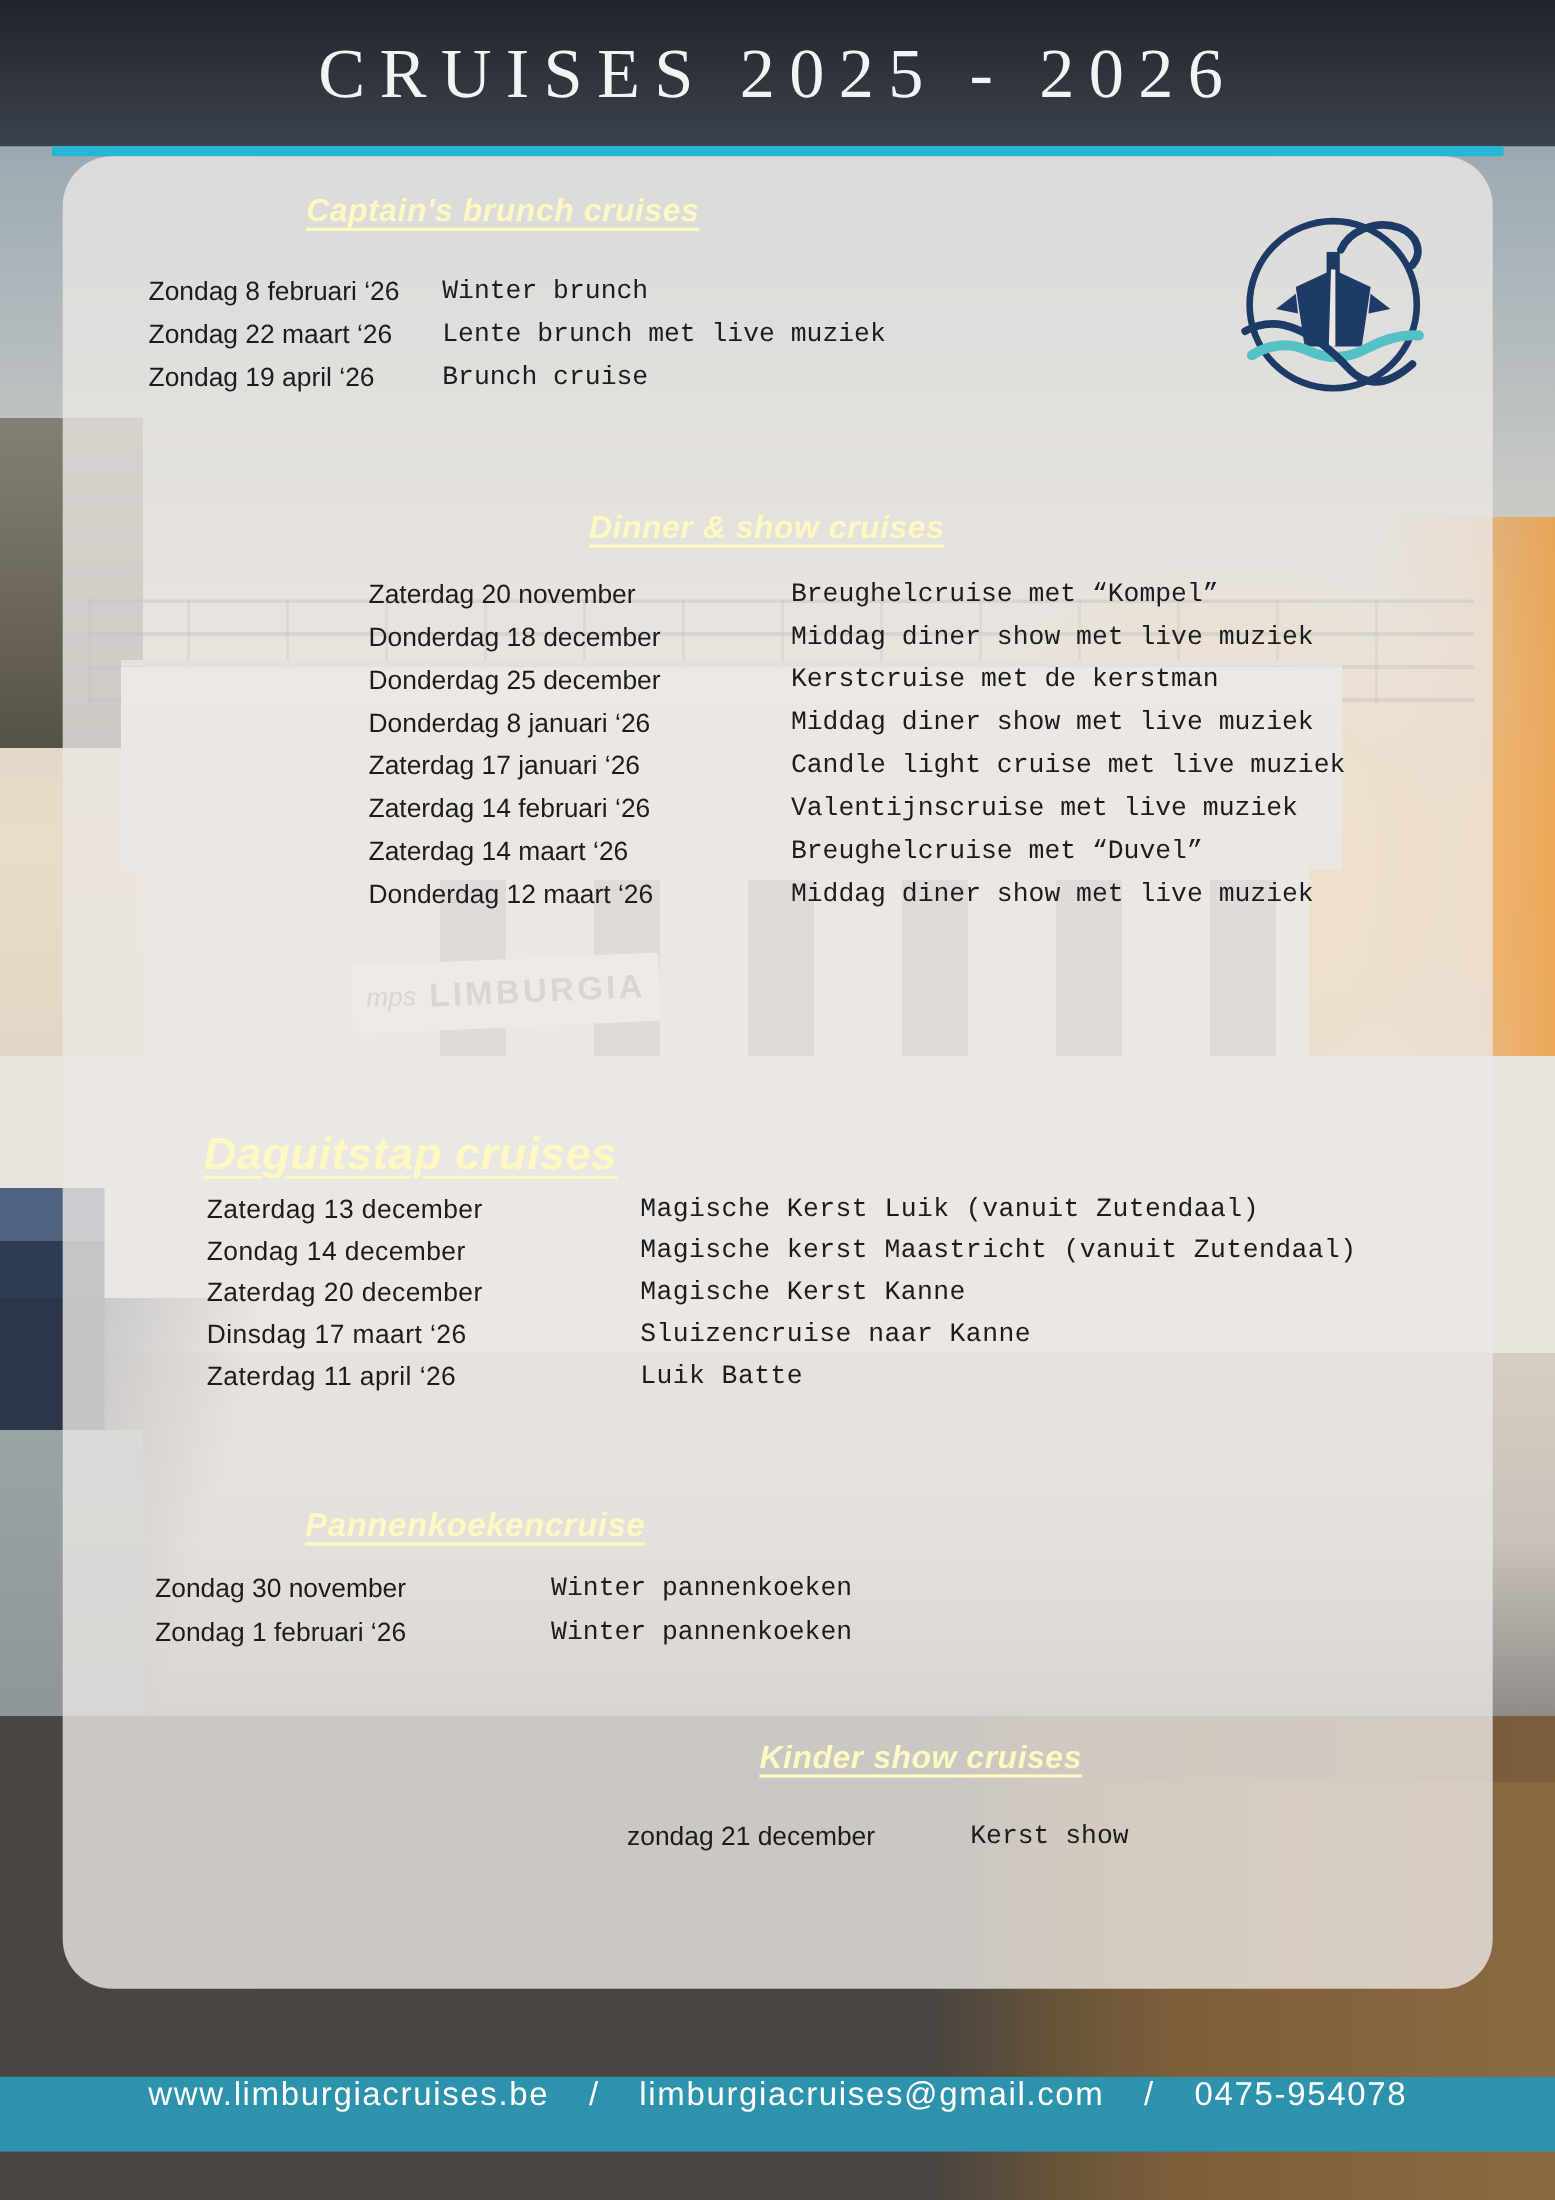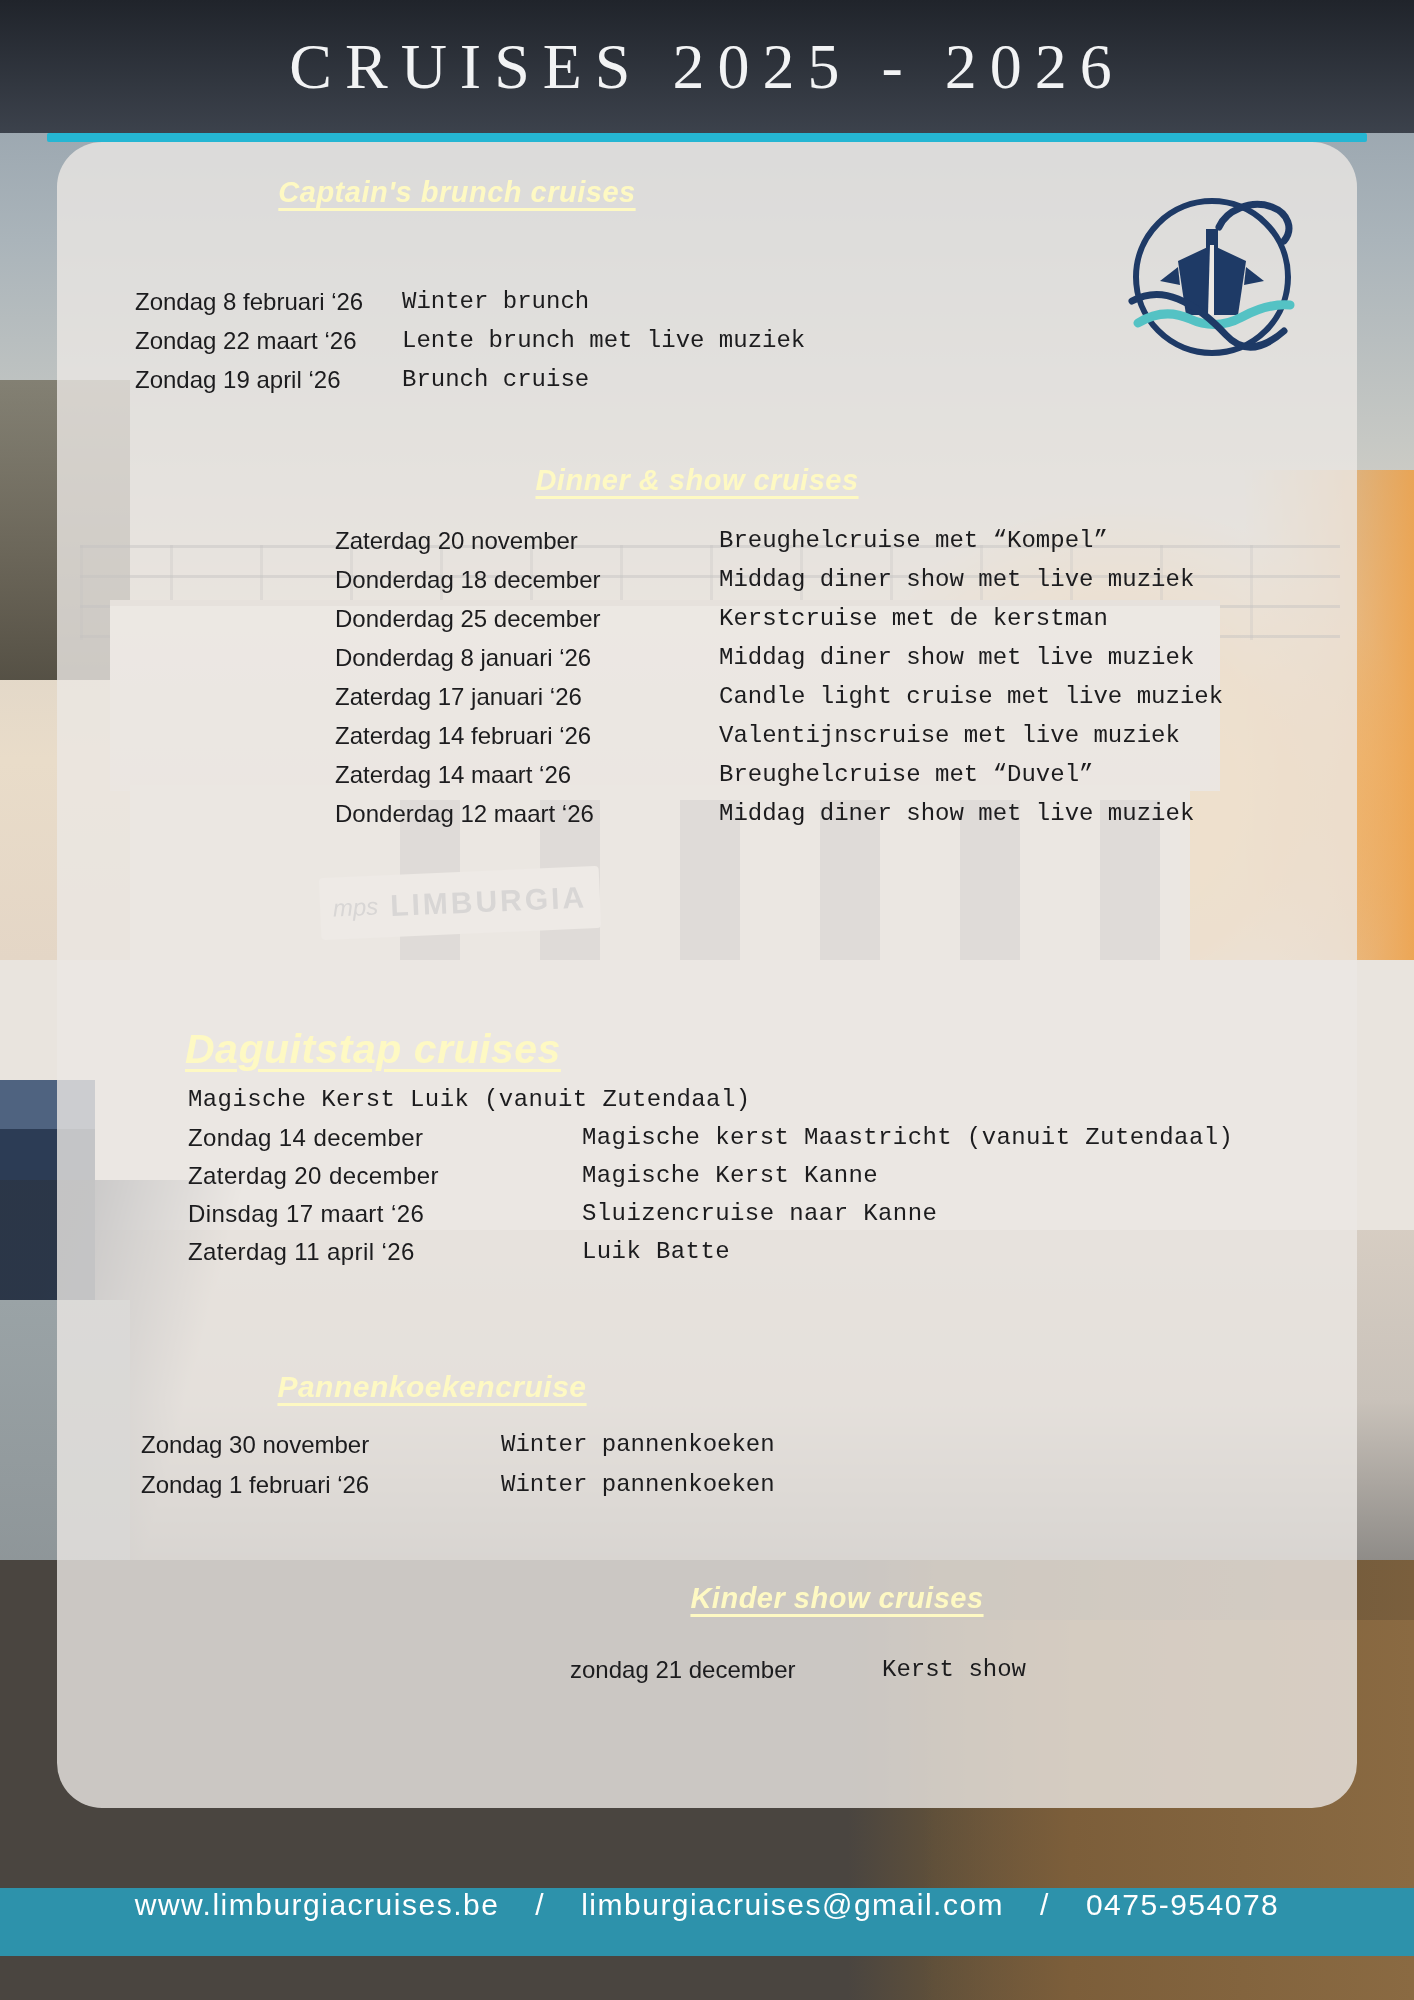--- a/index.html
+++ b/index.html
@@ -57,21 +57,21 @@
 
   .sec-heading{position:absolute;margin:0;color:#fef9c3;font-weight:bold;font-style:italic;
       text-decoration:underline;text-decoration-thickness:3px;text-underline-offset:6px;
       letter-spacing:.5px;}
   .rows{position:absolute;color:#1c1c1e;font-size:24px;}
   .rows .row{display:flex;}
   .rows .date{flex:0 0 var(--datew);}
   .rows .desc{flex:1;font-family:Liberation Mono, monospace;}
 
   #captains-heading{left:100px;top:34px;width:600px;text-align:center;font-size:29px;}
-  #captains-rows{left:78px;top:104px;width:1150px;line-height:39px;margin-top:36px;--datew:267px;}
+  #captains-rows{left:78px;top:104px;width:1150px;line-height:39px;--datew:267px;}
 
   #dinner-heading{left:440px;top:322px;width:400px;text-align:center;font-size:29px;}
   #dinner-rows{left:278px;top:379px;width:1000px;line-height:39px;--datew:384px;}
 
   #daguitstap-heading{left:128px;top:884px;width:520px;font-size:41px;}
   #daguitstap-rows{left:131px;top:939px;width:1140px;line-height:38px;--datew:394px;letter-spacing:.4px;}
 
   #pannenkoeken-heading{left:175px;top:1228px;width:400px;text-align:center;font-size:30px;}
   #pannenkoeken-rows{left:84px;top:1283px;width:1000px;line-height:40px;--datew:360px;}
 
@@ -165,20 +165,21 @@
         </div>
         <div class="row">
           <span class="date">Donderdag 12 maart ‘26</span>
           <span class="desc">Middag diner show met live muziek</span>
         </div>
       </div>
 
     <h2 class="sec-heading" id="daguitstap-heading">Daguitstap cruises</h2>
     <div class="rows" id="daguitstap-rows">
         <div class="row">
+          <span class="date">Zaterdag 13 december</span>
           <span class="desc">Magische Kerst Luik (vanuit Zutendaal)</span>
         </div>
         <div class="row">
           <span class="date">Zondag 14 december</span>
           <span class="desc">Magische kerst Maastricht (vanuit Zutendaal)</span>
         </div>
         <div class="row">
           <span class="date">Zaterdag 20 december</span>
           <span class="desc">Magische Kerst Kanne</span>
         </div>

